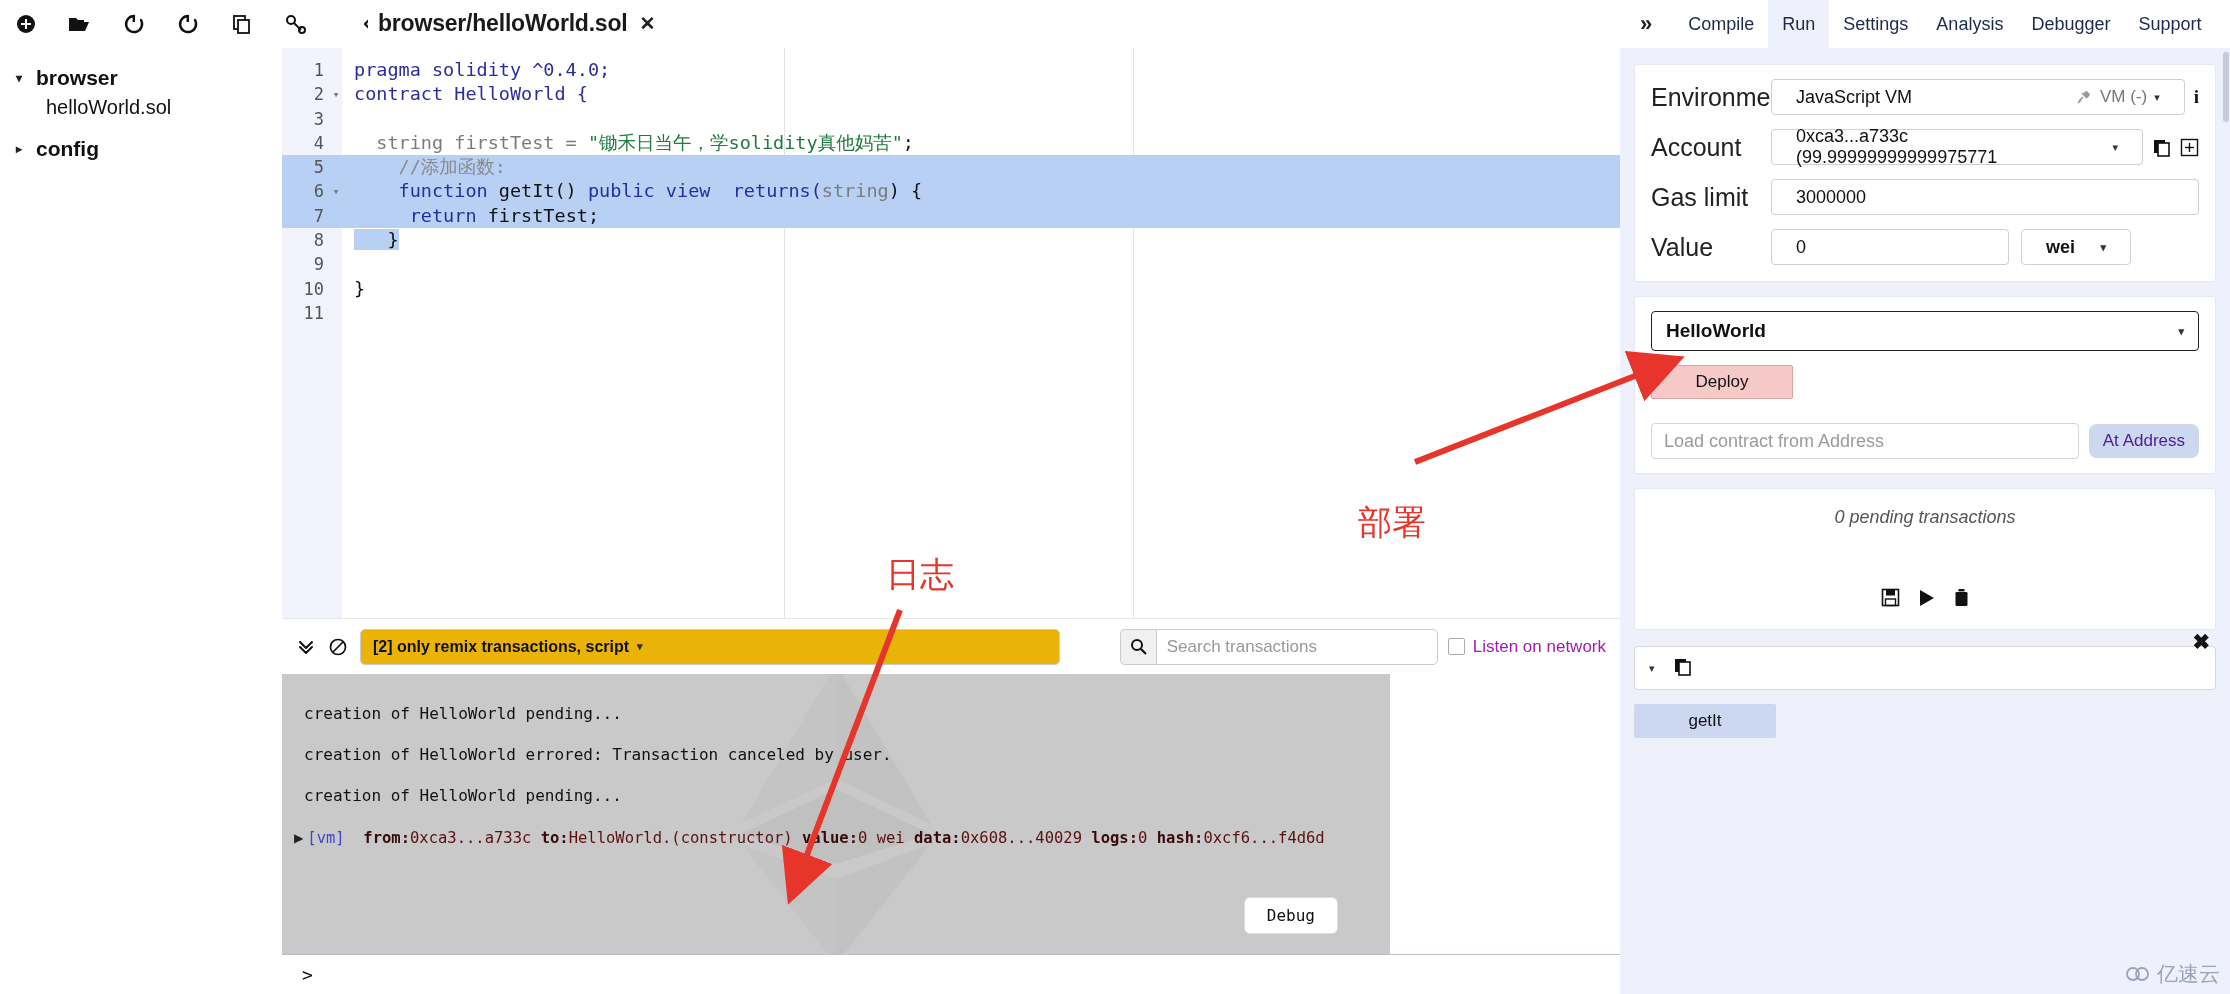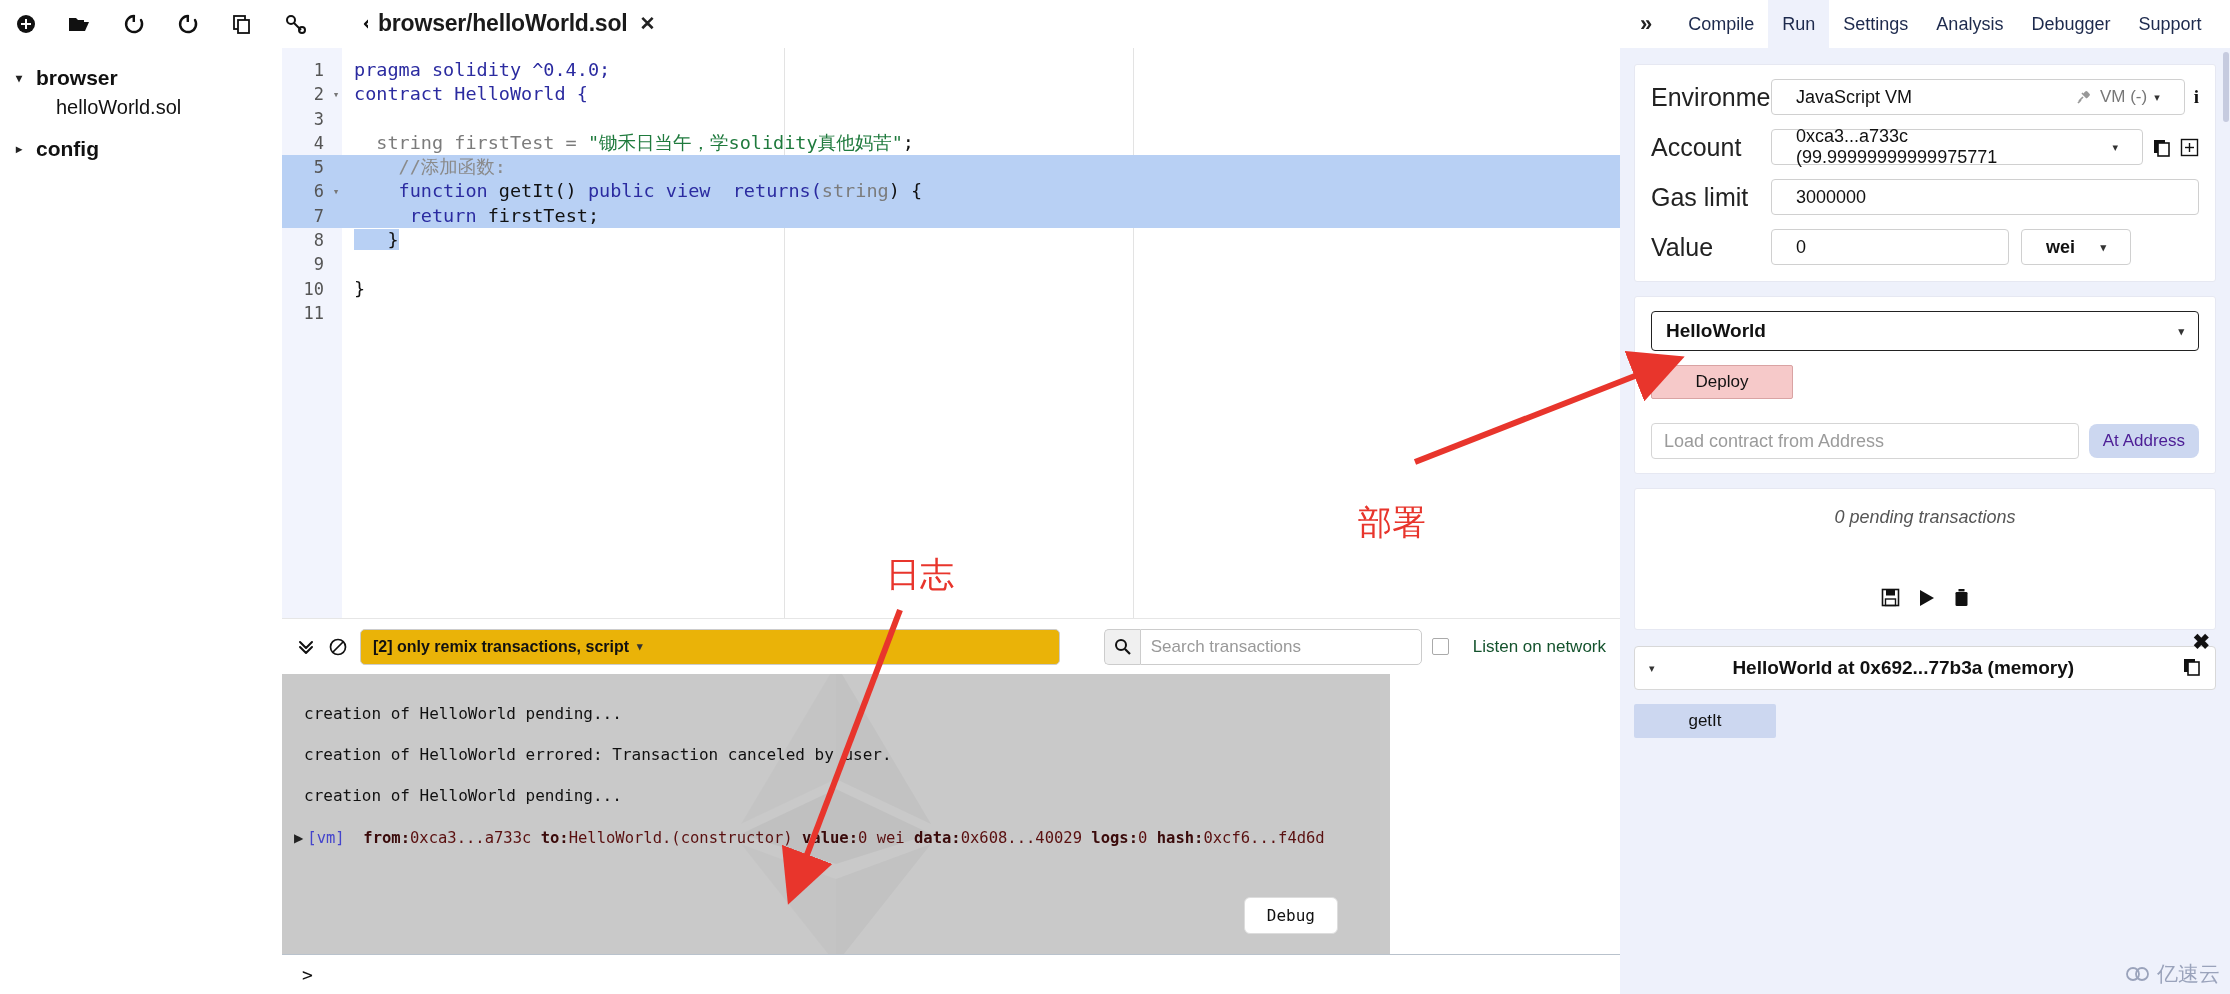--- a/index.html
+++ b/index.html
@@ -40,21 +40,21 @@
   #navtabs .ntab.active { background:#eef1fb; }
 
   
   #filepanel {
     position:absolute; left:0; top:48px; width:282px; height:946px;
     background:#ffffff; padding:18px 0 0 16px;
   }
   .tree-row { display:flex; align-items:center; font-size:21px; color:#111; margin-bottom:6px;}
   .tree-row.root { font-weight:bold; }
   .caret { width:16px; font-size:12px; color:#222; margin-right:4px;}
-  .tree-child { font-size:20px; color:#111; margin-left:40px; margin-bottom:18px; }
+  .tree-child { font-size:20px; color:#111; margin-left:30px; margin-bottom:18px; }
 
   
   #editorwrap {
     position:absolute; left:282px; top:48px; width:1338px; height:570px;
     background:#ffffff; overflow:hidden;
   }
   #gutterbg { position:absolute; left:0; top:0; width:60px; height:100%; background:#f2f4fd; }
   #codearea { position:absolute; left:0; top:10px; width:100%;
               font-family:"DejaVu Sans Mono", monospace; font-size:18.5px; line-height:24.3px; }
   .cline { display:flex; height:24.3px; position:relative; }
@@ -82,21 +82,21 @@
     display:flex; align-items:center; padding:0 12px; font-size:16px; font-weight:bold; color:#111;
     gap:8px; cursor:pointer;
   }
   #filterSel .caret2 { font-size:11px; color:#333; }
   #searchBtn { width:36px; height:36px; border:1px solid #ccc; border-right:none;
                border-radius:5px 0 0 5px; background:#f0f0f0; display:flex; align-items:center;
                justify-content:center; cursor:pointer; }
   #searchInput { width:282px; height:36px; border:1px solid #ccc; border-radius:0 5px 5px 0;
                  background:#fff; font-size:17px; color:#999; padding:0 10px;
                  display:flex; align-items:center; }
-  #listenWrap { display:flex; align-items:center; gap:24px; font-size:17px; color:#14532d; margin-left:10px;}
+  #listenWrap { display:flex; align-items:center; gap:8px; font-size:17px; color:#a21caf; margin-left:10px;}
   #listenBox { width:17px; height:17px; border:1px solid #aaa; border-radius:2px; background:#fff; cursor:pointer;}
 
   
   #termbody {
     position:absolute; left:282px; top:674px; width:1108px; height:280px;
     background:#c9c9c9; overflow:hidden;
   }
   #ethlogo { position:absolute; left:50%; top:-10px; transform:translateX(-50%); opacity:0.11; }
   .logline { position:relative; font-family:"DejaVu Sans Mono", monospace;
              font-size:16px; color:#111; padding-left:22px; }
@@ -485,21 +485,20 @@
             <rect x="5.5" y="1" width="6" height="2.4" fill="#111"></rect>
           </svg>
       </span>
     </span>
   </div>
 
   <div id="instSection">
     <span id="instClose">✖</span>
     <div id="instBox">
       <span class="icaret">▾</span>
-      <span class="ititle">HelloWorld at 0x692...77b3a (memory)</span>
       <span>
         <svg width="19" height="19" viewBox="0 0 19 19">
             <rect x="2" y="2" width="11" height="13" fill="#111"></rect>
             <rect x="6" y="5" width="11" height="13" fill="#fff" stroke="#111" stroke-width="1.6"></rect>
           </svg>
       </span>
     </div>
     <div id="getItBtn">getIt</div>
   </div>
 

